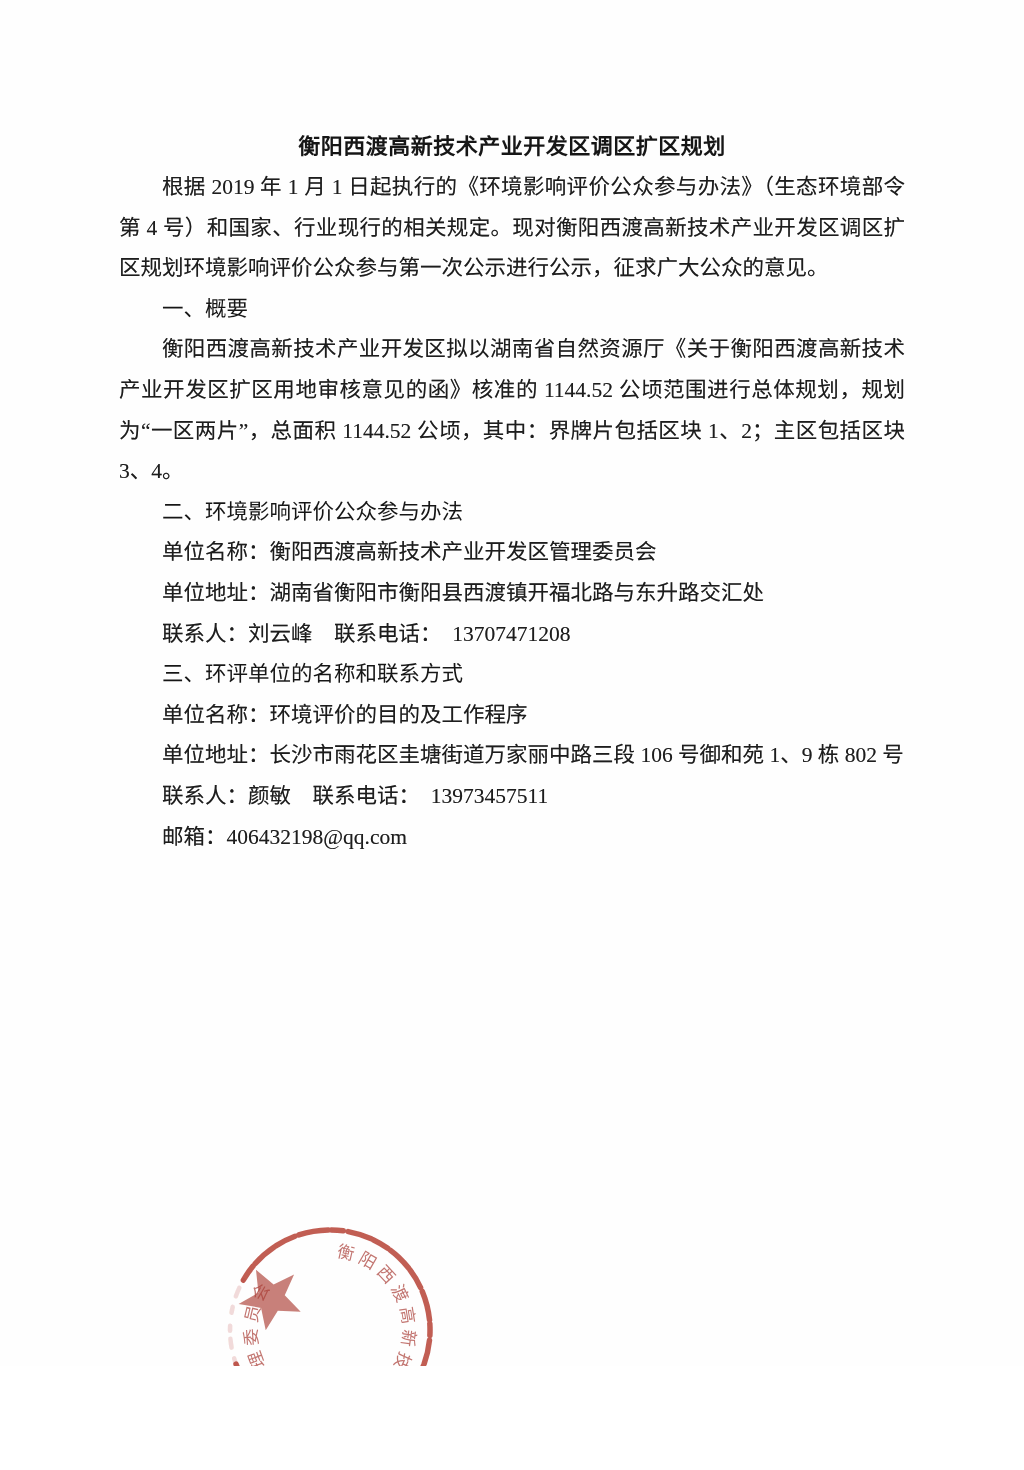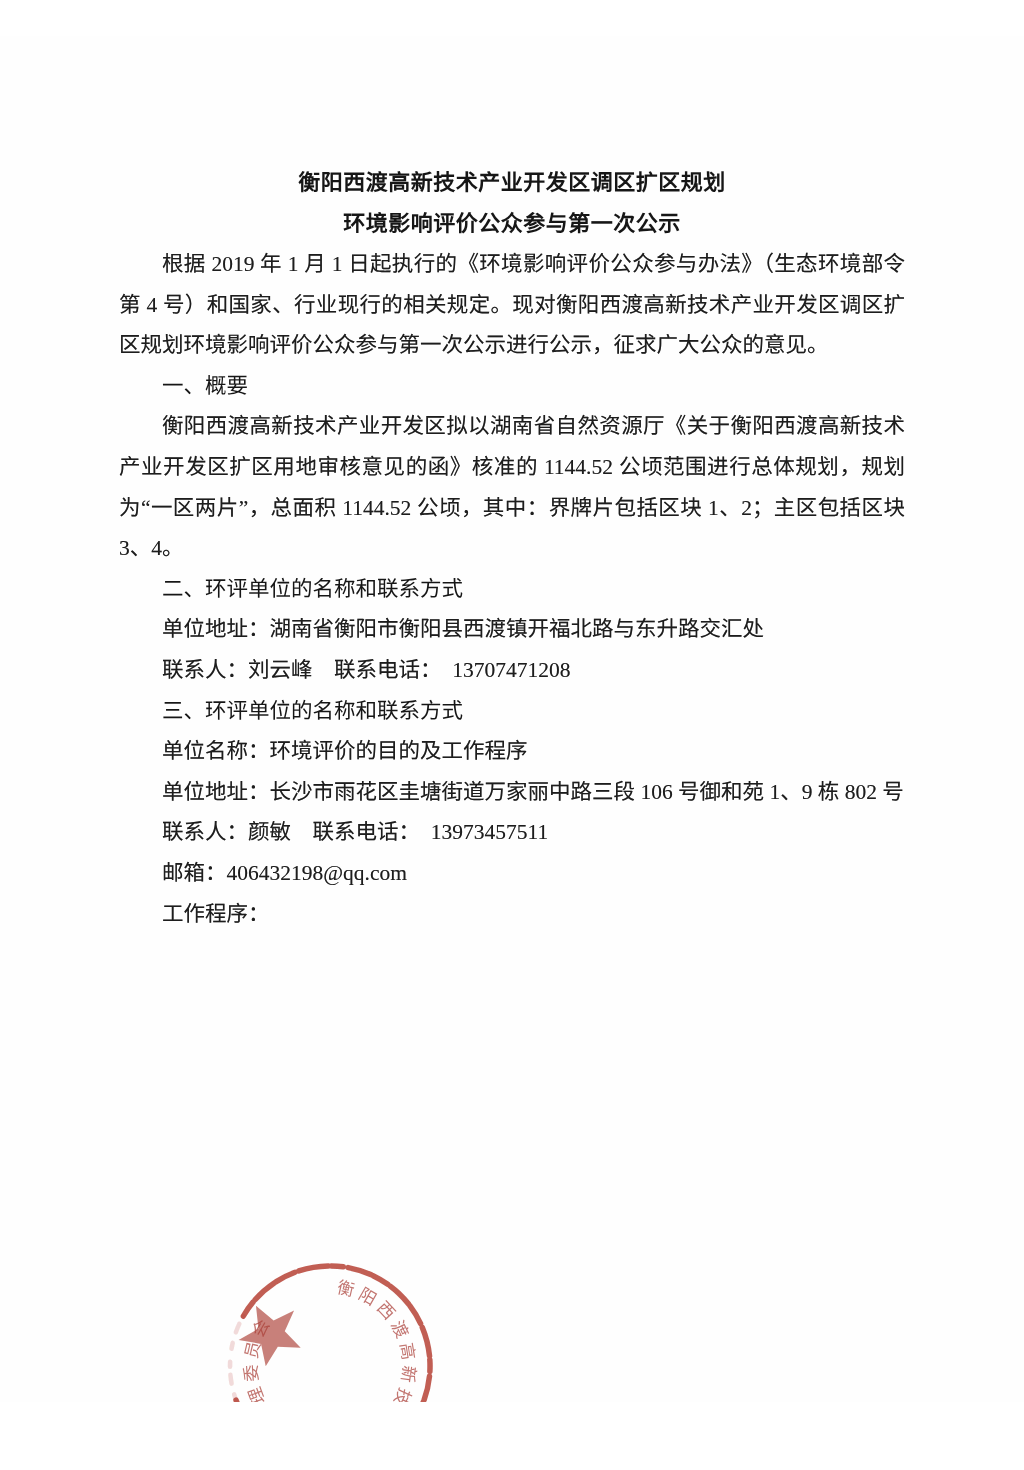--- a/index.html
+++ b/index.html
@@ -9,21 +9,20 @@
     background: #ffffff;
   }
   .page {
     position: relative;
     width: 1024px;
     height: 1366px;
     background: #fefefe;
     overflow: hidden;
     color: #1d1d1d;
     font-family: "Liberation Serif", "DejaVu Serif", serif;
-    margin-top: 36px;
   }
   .doc {
     position: absolute;
     left: 119px;
     top: 126px;
     width: 786px;
   }
   .title {
     margin: 0;
     font-family: "Liberation Sans", "DejaVu Sans", sans-serif;
@@ -69,38 +68,37 @@
     pointer-events: none;
   }
 </style>
 </head>
 <body>
 
 <div class="page">
   <div class="doc">
 
     <h1 class="title">衡阳西渡高新技术产业开发区调区扩区规划</h1>
-    <h1 class="title">环境影响评价公众参与第一次公示</h1>
 
     <p class="para">根据 2019 年 1 月 1 日起执行的《环境影响评价公众参与办法》（生态环境部令第 4 号）和国家、行业现行的相关规定。现对衡阳西渡高新技术产业开发区调区扩区规划环境影响评价公众参与第一次公示进行公示，征求广大公众的意见。</p>
 
     <h2 class="heading">一、概要</h2>
     <p class="para">衡阳西渡高新技术产业开发区拟以湖南省自然资源厅《关于衡阳西渡高新技术产业开发区扩区用地审核意见的函》核准的 1144.52 公顷范围进行总体规划，规划为“一区两片”，总面积 1144.52 公顷，其中：界牌片包括区块 1、2；主区包括区块 3、4。</p>
 
-    <h2 class="heading">二、环评单位的名称和联系方式</h2>
+    <h2 class="heading">二、环境影响评价公众参与办法</h2>
+    <p class="cline">单位名称：衡阳西渡高新技术产业开发区管理委员会</p>
     <p class="cline">单位地址：湖南省衡阳市衡阳县西渡镇开福北路与东升路交汇处</p>
     <p class="cline">联系人：刘云峰　联系电话：　13707471208</p>
 
     <h2 class="heading">三、环评单位的名称和联系方式</h2>
     <p class="cline">单位名称：环境评价的目的及工作程序</p>
     <p class="cline">单位地址：长沙市雨花区圭塘街道万家丽中路三段 106 号御和苑 1、9 栋 802 号</p>
     <p class="cline">联系人：颜敏　联系电话：　13973457511</p>
     <p class="cline">邮箱：406432198@qq.com</p>
 
-    <p class="para">工作程序：</p>
 
   </div>
 
   <svg class="stamp" viewBox="0 0 268 268" xmlns="http://www.w3.org/2000/svg" aria-hidden="true">
     <defs>
       <filter id="soften" x="-10%" y="-10%" width="120%" height="120%">
         <feGaussianBlur stdDeviation="0.55"></feGaussianBlur>
       </filter>
       <path id="sealTextPath" d="M 134 61 a 73 73 0 1 1 -0.1 0" fill="none"></path>
     </defs>

